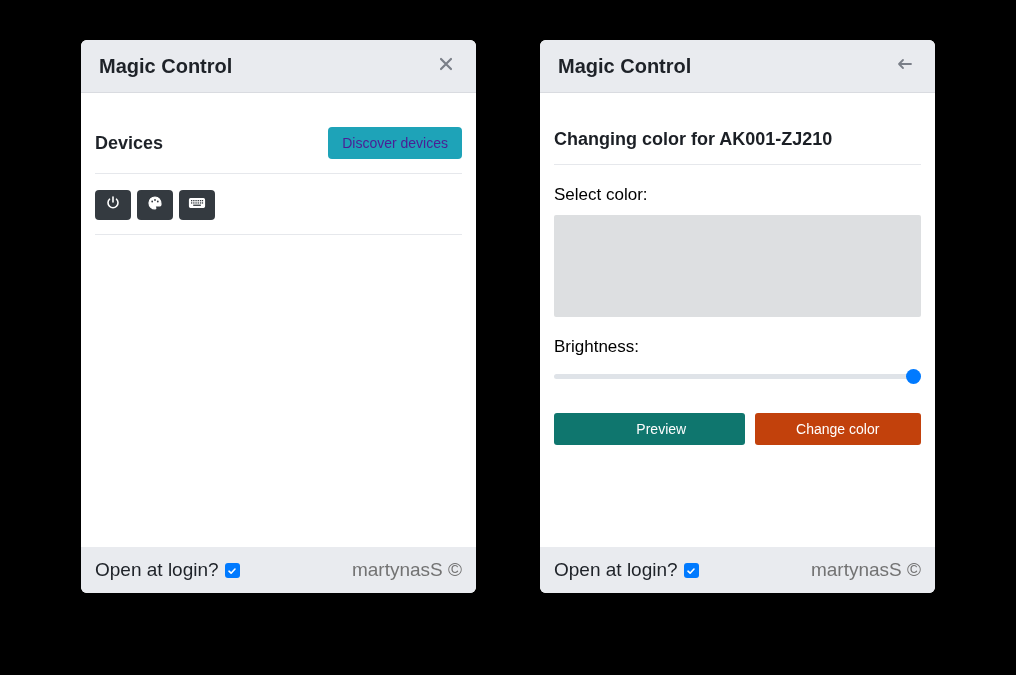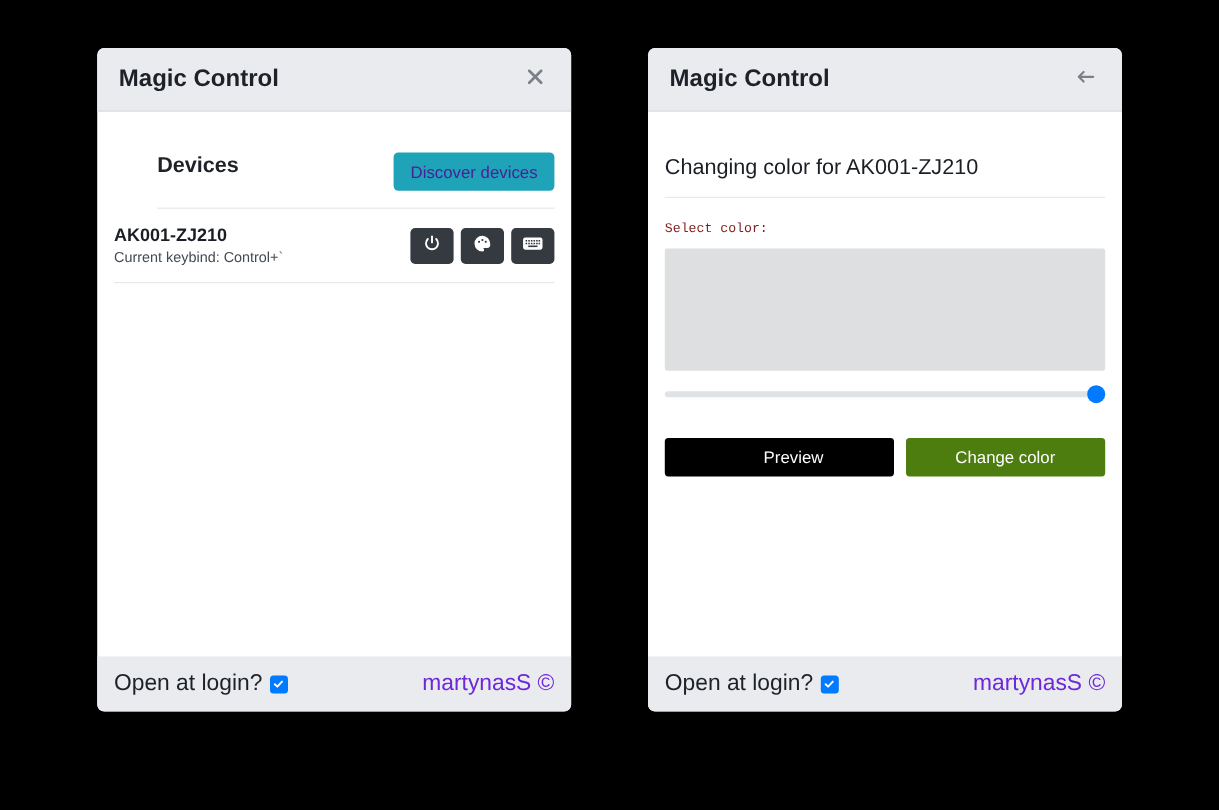--- a/index.html
+++ b/index.html
@@ -47,24 +47,24 @@
       color: #7a7f88;
       cursor: pointer;
     }
     .content {
       flex: 1;
       padding: 0 14px;
       overflow: auto;
     }
     .section-row {
       display: flex;
+      align-items: center;
       justify-content: space-between;
       padding: 14px 0 14px 0;
       border-bottom: 1px solid #e6e8ec;
-      margin-left: 36px;
     }
     .section-title {
       font-size: 18px;
       font-weight: 600;
       color: #1e2228;
     }
     .discover-btn {
       background: #1ea3b8;
       color: #4c1d95;
       border: none;
@@ -110,44 +110,43 @@
     .footer {
       background: #e9ebef;
       padding: 12px 14px;
       display: flex;
       align-items: center;
       justify-content: space-between;
       font-size: 19px;
       color: #1e2228;
     }
     .footer-left { display: flex; align-items: center; gap: 6px; }
-    .footer-right { color: #6d28d9; }
+    .footer-right { color: #737373; }
     .chk {
       width: 15px;
       height: 15px;
       background: #007aff;
       border-radius: 3px;
       display: inline-flex;
       align-items: center;
       justify-content: center;
       color: #fff;
     }
     
     .heading {
       font-size: 18px;
-      font-weight: 400;
+      font-weight: 700;
       color: #1b1f25;
       padding: 16px 0 14px 0;
       border-bottom: 1px solid #e6e8ec;
     }
     .label {
-      font-size: 11px;
-      color: #7f1d1d;
+      font-size: 17px;
+      color: #000000;
       margin: 20px 0 10px 0;
-      font-family: Liberation Mono, monospace;
     }
     .color-box {
       width: 100%;
       height: 102px;
       background: #dddfe1;
       border-radius: 2px;
     }
     .slider-wrap {
       position: relative;
       width: 100%;
@@ -182,27 +181,27 @@
       height: 32px;
       border: none;
       border-radius: 3px;
       font-size: 14px;
       cursor: pointer;
       display: flex;
       align-items: center;
       justify-content: center;
     }
     .btn-preview {
-      background: #000000;
+      background: #0f766e;
       color: #fdfdfd;
       justify-content: flex-start;
       padding-left: 24px;
     }
     .btn-change {
-      background: #4d7c0f;
+      background: #c2410c;
       color: #fff;
     }
   </style>
 </head>
 <body>
 
 <div class="window">
   <div class="titlebar">
     <div class="titlebar-title">Magic Control</div>
     <div class="titlebar-btn">
@@ -214,24 +213,20 @@
     </div>
   </div>
 
   <div class="content">
     <div class="section-row">
       <div class="section-title">Devices</div>
       <button class="discover-btn">Discover devices</button>
     </div>
 
     <div class="device-row">
-      <div>
-        <div class="device-name">AK001-ZJ210</div>
-        <div class="device-sub">Current keybind: Control+`</div>
-      </div>
       <div class="device-actions">
         <div class="icon-btn">
           <span>
             <svg width="16" height="16" viewBox="0 0 16 16" fill="none">
               <path d="M8 2 V7" stroke="white" stroke-width="1.6" stroke-linecap="round"></path>
               <path d="M4.5 4.2 A5 5 0 1 0 11.5 4.2" stroke="white" stroke-width="1.6" stroke-linecap="round"></path>
             </svg>
           </span>
         </div>
         <div class="icon-btn">
@@ -294,20 +289,21 @@
       </span>
     </div>
   </div>
 
   <div class="content">
     <div class="heading">Changing color for AK001-ZJ210</div>
 
     <div class="label">Select color:</div>
     <div class="color-box"></div>
 
+    <div class="label">Brightness:</div>
     <div class="slider-wrap">
       <div class="slider-track"></div>
       <div class="slider-thumb"></div>
     </div>
 
     <div class="btn-row">
       <button class="btn btn-preview">Preview</button>
       <button class="btn btn-change">Change color</button>
     </div>
   </div>

